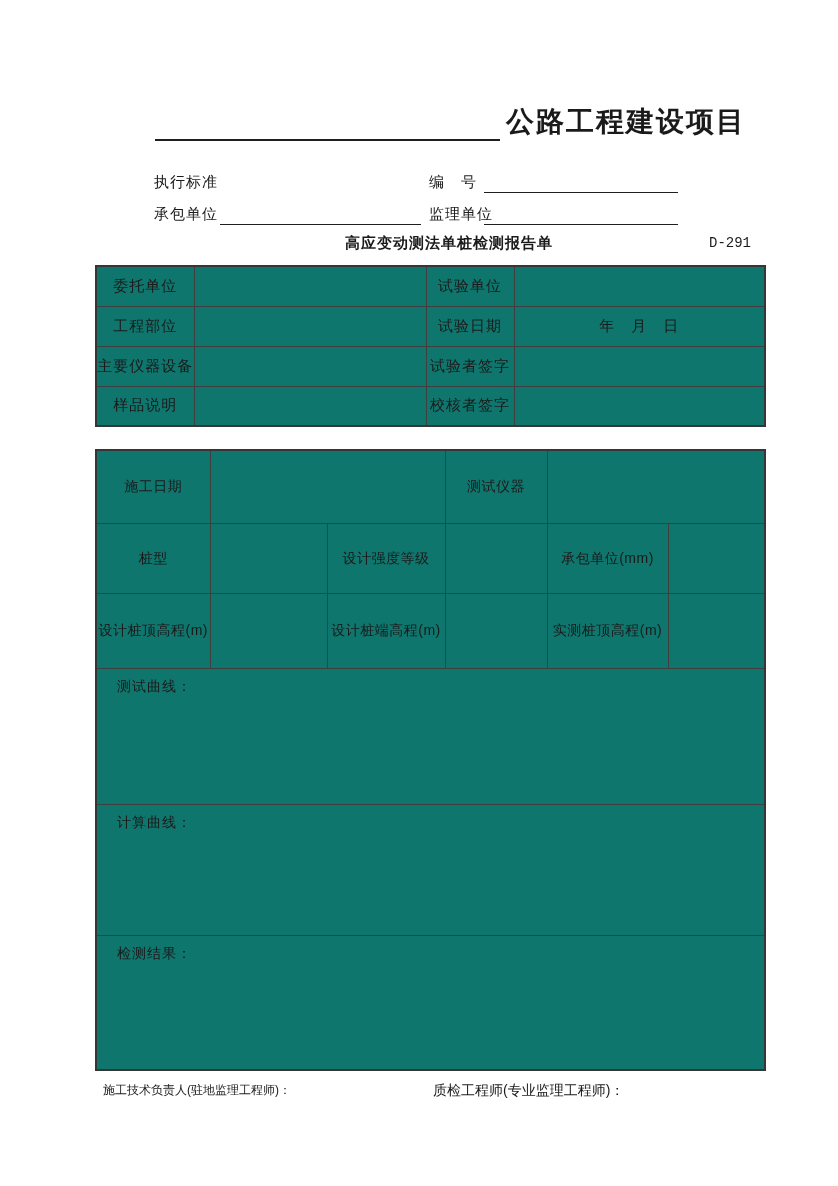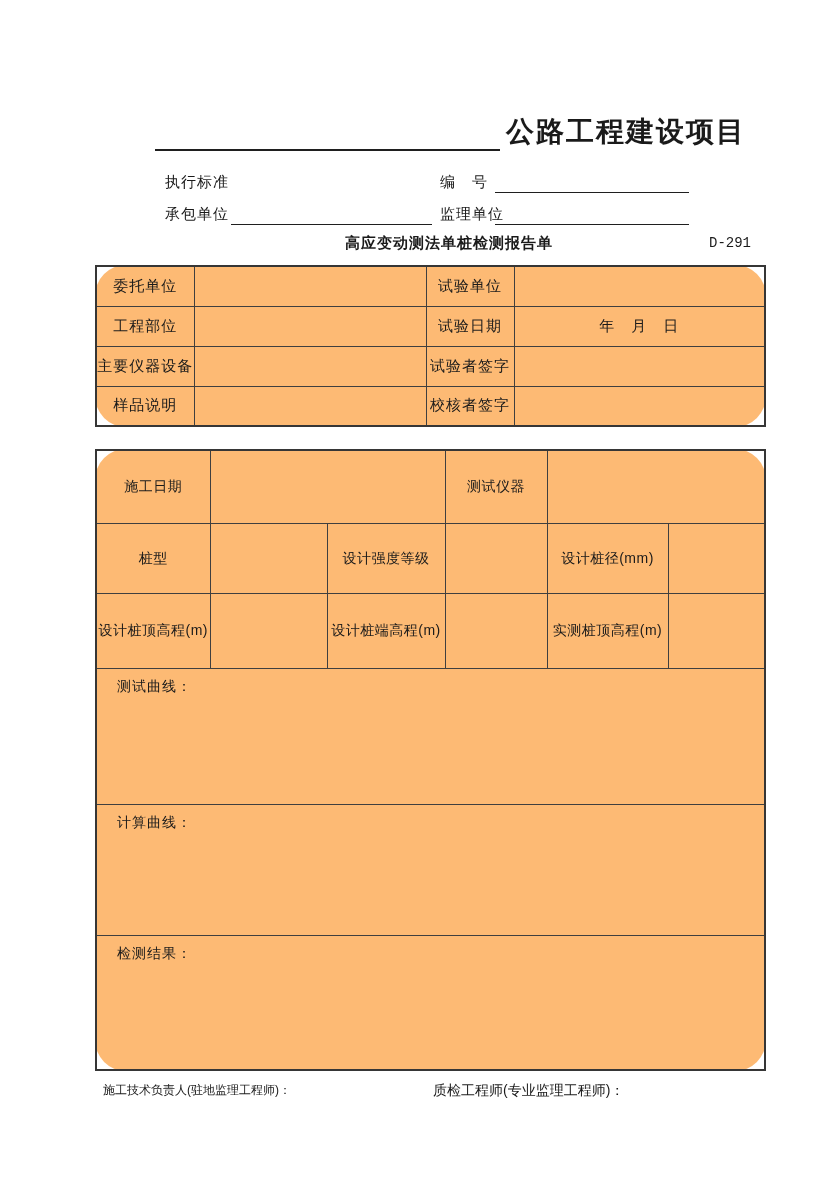--- a/index.html
+++ b/index.html
@@ -7,34 +7,34 @@
   body {
     width: 838px; height: 1186px;
     position: relative;
     font-family: "Liberation Sans", "DejaVu Sans", sans-serif;
     color: #1a1a1a;
     overflow: hidden;
   }
 
   
   .title-block {
-    position: absolute; left: 155px; top: 113px;
+    position: absolute; left: 155px; top: 103px;
     display: flex; align-items: flex-end;
   }
   .title-underline {
     width: 345px; height: 36px;
     border-bottom: 2px solid #1f1f1f;
   }
   .page-title {
     font-size: 28px; font-weight: bold; letter-spacing: 2px;
     line-height: 38px; white-space: nowrap; margin-left: 6px;
   }
 
   
-  .hdr-row { position: absolute; left: 165px; width: 540px; height: 24px; }
+  .hdr-row { position: absolute; left: 154px; width: 540px; height: 24px; }
   .hdr-row-1 { top: 170px; }
   .hdr-row-2 { top: 202px; }
   .hdr-label {
     position: absolute; top: 3px;
     font-size: 15px; letter-spacing: 1px; white-space: nowrap;
   }
   .hdr-line {
     position: absolute; top: 0; height: 23px;
     border-bottom: 1px solid #1f1f1f;
     text-align: center;
@@ -54,22 +54,21 @@
   .form-code {
     position: absolute; left: 709px; top: 235px;
     font-family: "Liberation Mono", "DejaVu Sans Mono", monospace;
     font-size: 14px;
   }
 
   
   table {
     border-collapse: collapse; table-layout: fixed;
     position: absolute; left: 95px;
-    background: #fdba74;
-    border-radius: 31px;
+    background: #0f766e;
   }
   td {
     border: 1px solid #3f3f3f;
     font-size: 14px; text-align: center; vertical-align: middle;
     overflow: hidden; white-space: nowrap;
   }
   .info-table  { top: 265px; width: 669px; height: 162px; border: 2px solid #363636; }
   .info-table tr { height: 40px; }
   .info-table td { font-size: 15px; letter-spacing: 1px; }
 
@@ -165,21 +164,21 @@
     <td>施工日期</td>
     <td colspan="2"></td>
     <td>测试仪器</td>
     <td colspan="2"></td>
   </tr>
   <tr class="dt-r2">
     <td>桩型</td>
     <td></td>
     <td>设计强度等级</td>
     <td></td>
-    <td>设计桩径(mm)</td>
+    <td>承包单位(mm)</td>
     <td></td>
   </tr>
   <tr class="dt-r3">
     <td>设计桩顶高程(m)</td>
     <td></td>
     <td>设计桩端高程(m)</td>
     <td></td>
     <td>实测桩顶高程(m)</td>
     <td></td>
   </tr>

